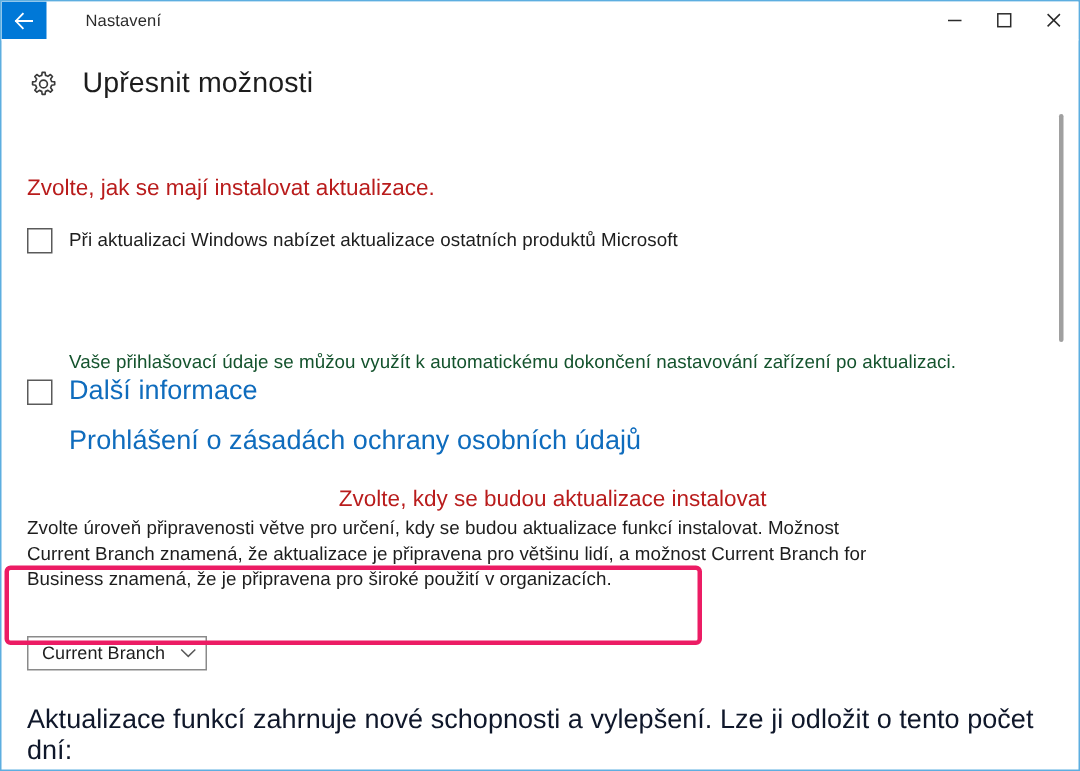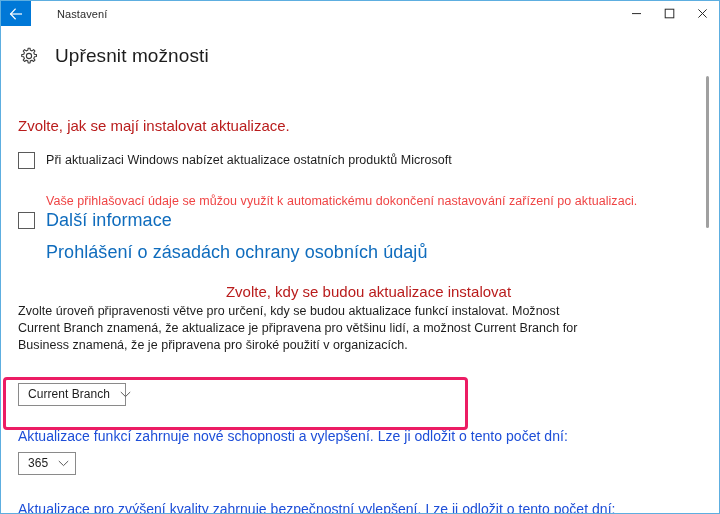--- a/index.html
+++ b/index.html
@@ -134,23 +134,24 @@
     margin-left: 11px;
     line-height: 17px;
     letter-spacing: .05px;
   }
   .cb-label-block {
     margin-left: 11px;
     line-height: 17px;
   }
   .cb-label-block .txt {
     font-size: 12.5px;
-    color: #ef4444;
+    color: #14532d;
     letter-spacing: .05px;
     display: block;
+    margin-top: 40px;
   }
 
   a.link {
     color: #0f6cbd;
     font-size: 18px;
     text-decoration: none;
     cursor: pointer;
     letter-spacing: .05px;
     display: inline-block;
   }
@@ -184,42 +185,42 @@
     font-size: 12px;
     color: #1d1d1d;
     white-space: nowrap;
     letter-spacing: .05px;
   }
   .combo .chev {
     margin-left: 10px;
     display: flex;
     align-items: center;
   }
-  .combo-branch { width: 108px; margin-top: 16px; text-align: right; }
+  .combo-branch { width: 120px; margin-top: 16px; text-align: right; }
   .combo-feature { width: 58px; margin-top: 8px; justify-content: space-between; }
 
   
   .highlight-box {
     position: absolute;
     left: 2px;
     top: 376px;
     width: 465px;
     height: 53px;
     box-sizing: border-box;
     border: 3px solid #ec1c64;
     border-radius: 4px;
     pointer-events: none;
     z-index: 5;
   }
 
   .defer-group { margin-top: 22px; }
   .defer-group.quality { margin-top: 26px; }
   .defer-text {
-    font-size: 14px;
-    color: #1d4ed8;
+    font-size: 18px;
+    color: #0f172a;
     letter-spacing: .03px;
   }
 
   
   .scrollbar-track {
     position: absolute;
     right: 6px;
     top: 26px;
     width: 11px;
     bottom: 1px;

